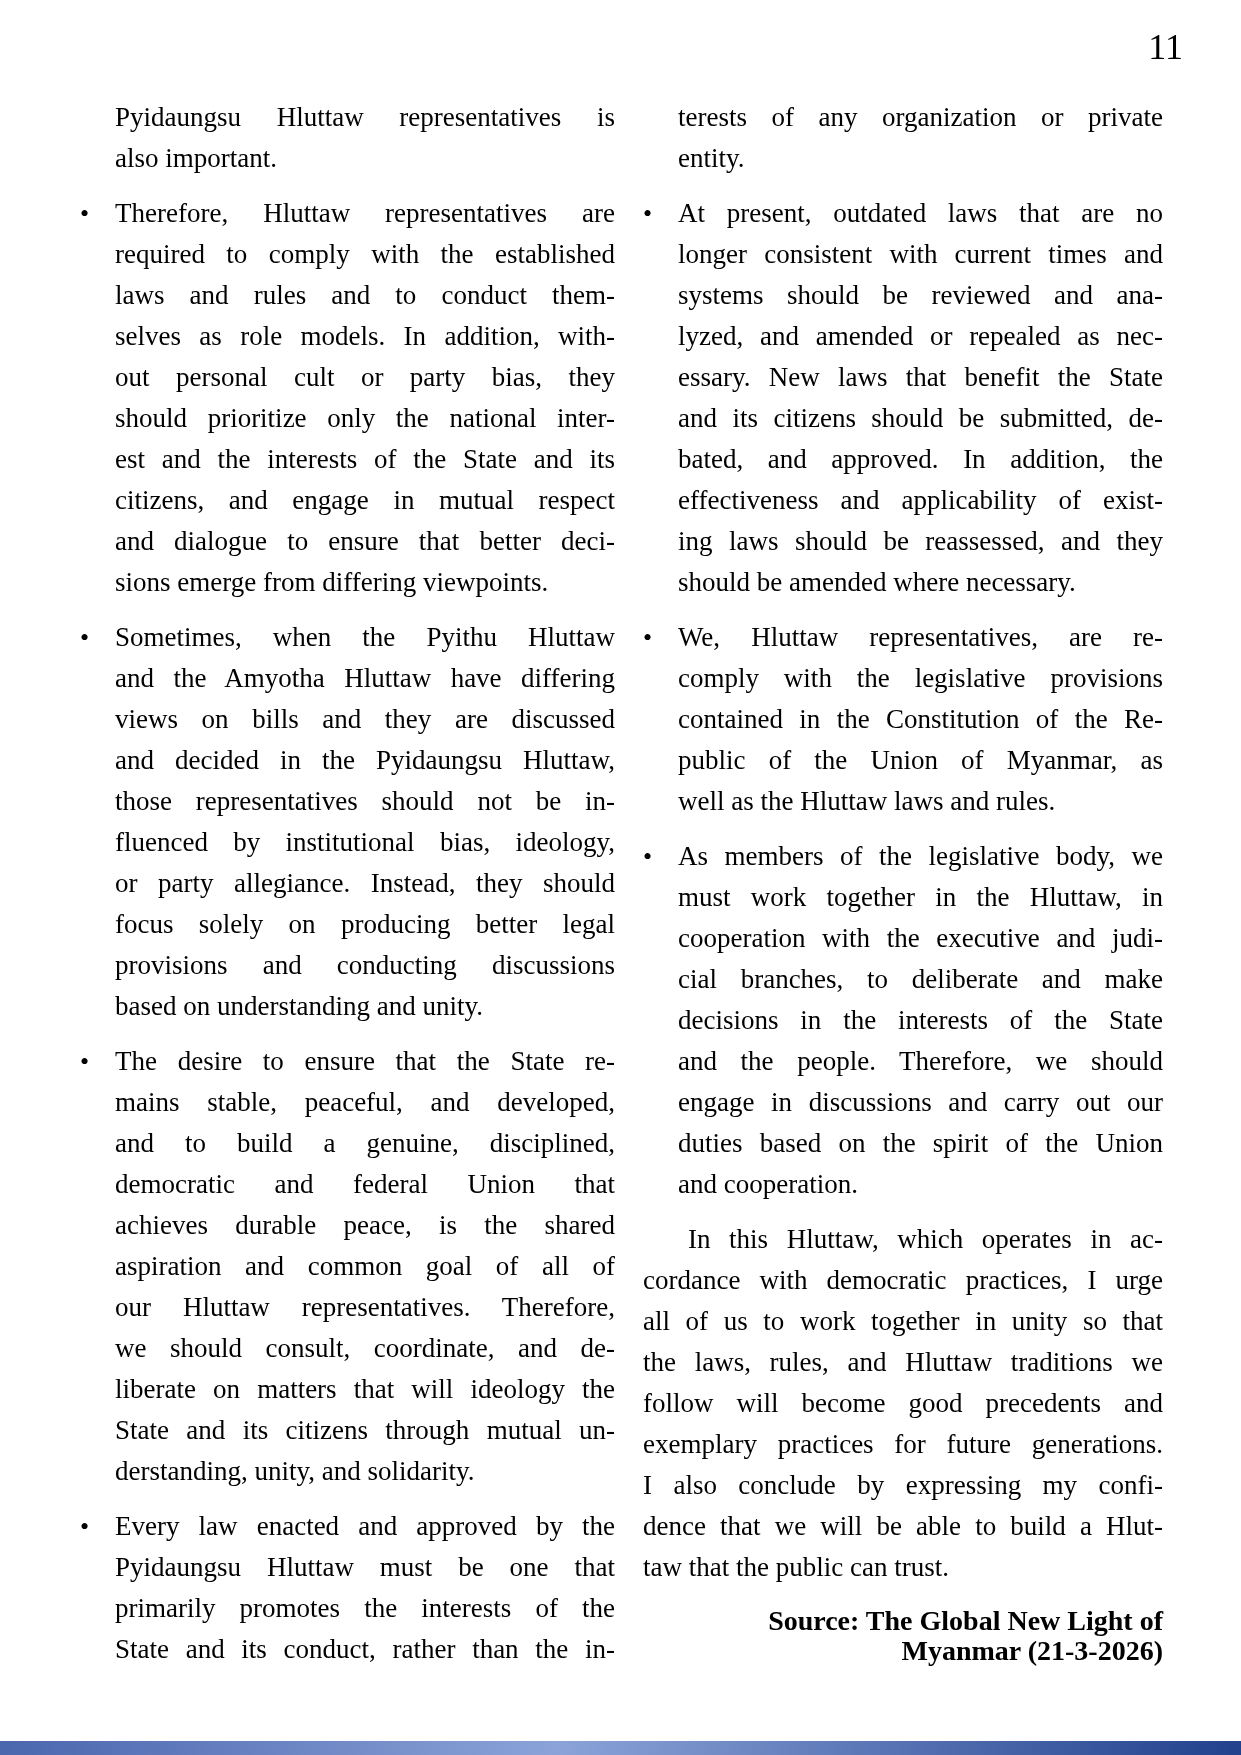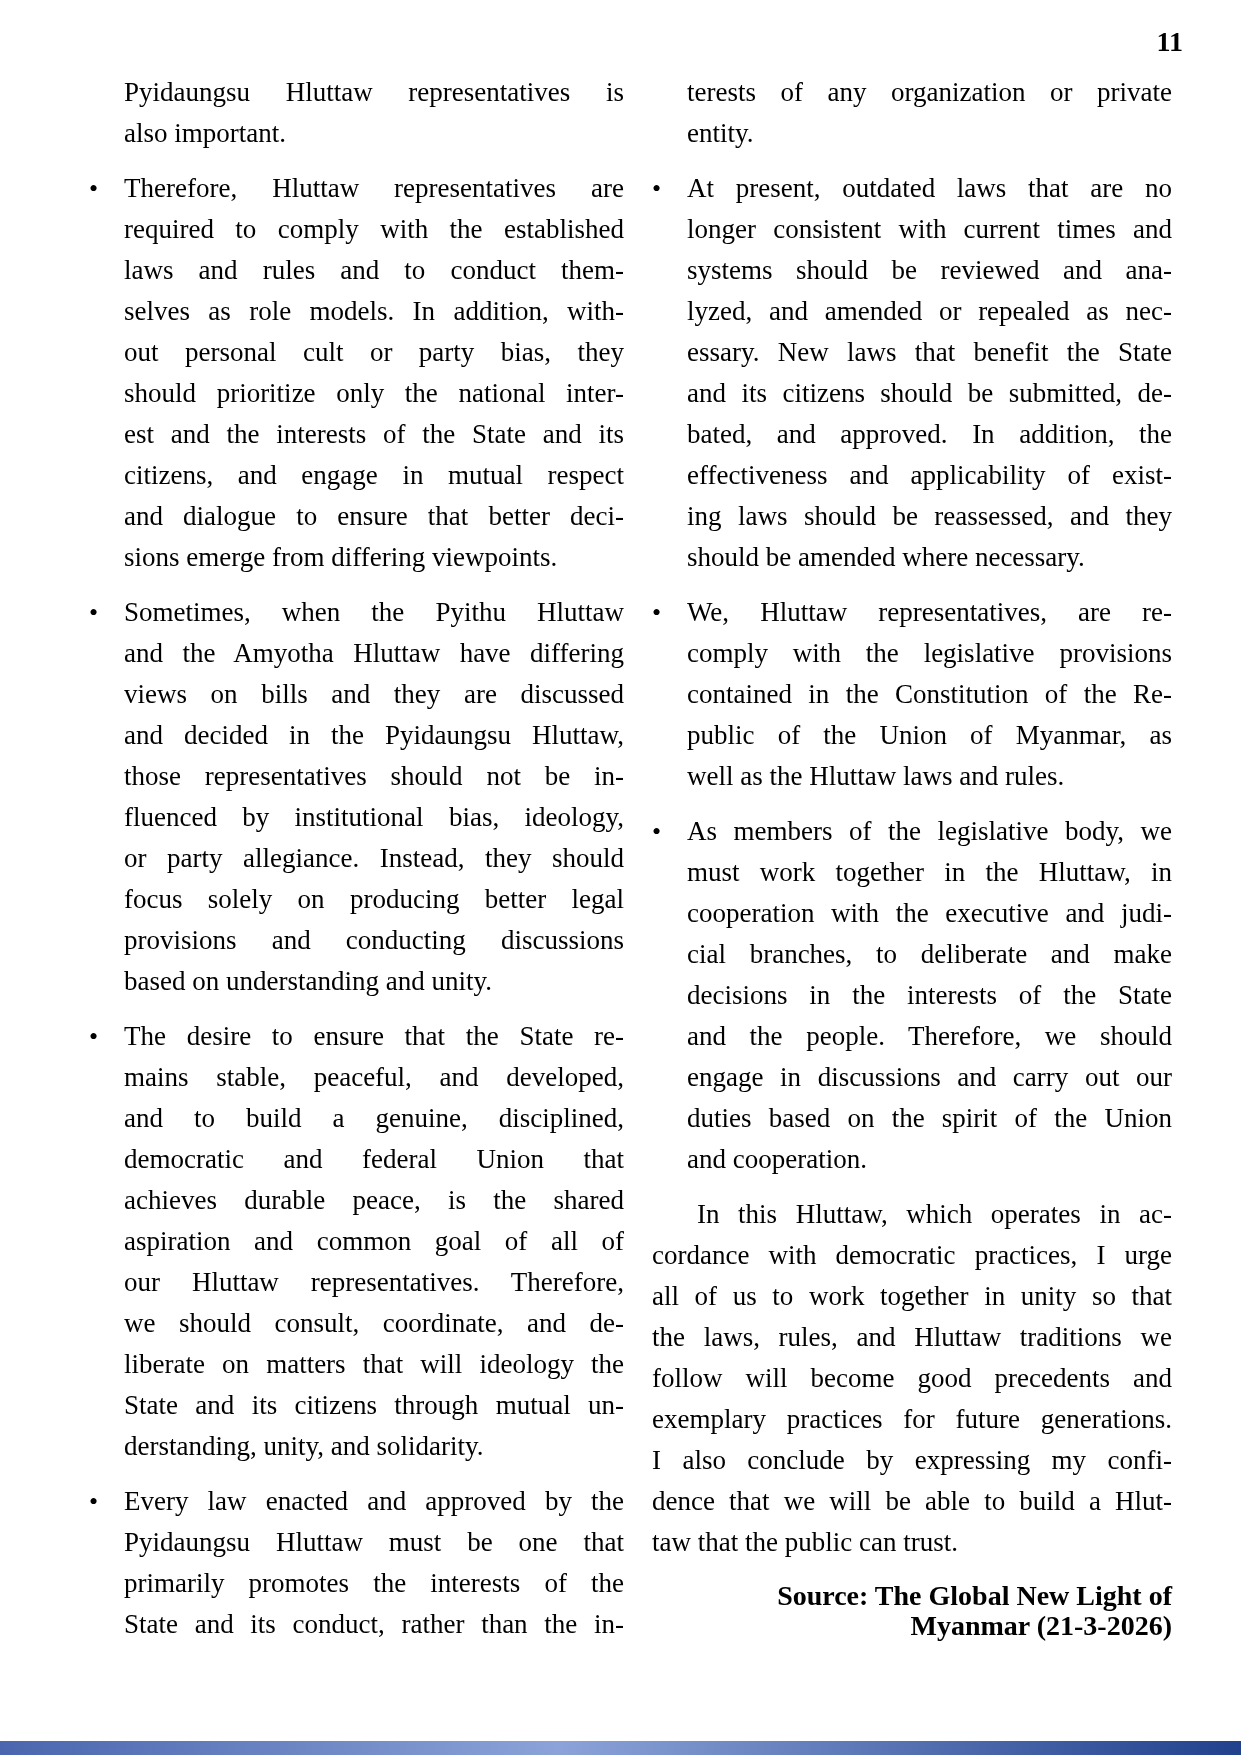--- a/index.html
+++ b/index.html
@@ -6,23 +6,23 @@
   .page{
     position:relative;
     width:1241px;height:1755px;
     background:#ffffff;
     font-family:"Liberation Serif", serif;
     color:#000000;
     overflow:hidden;
   }
   .pageno{
     position:absolute;top:26px;right:58px;
-    font-size:28px;font-weight:bold;
+    font-size:36px;font-weight:normal;
   }
-  .col{position:absolute;top:72px;margin-left:9px;}
+  .col{position:absolute;top:97px;}
   .col-left{left:80px;width:535px;}
   .col-right{left:643px;width:520px;}
   .item{position:relative;margin-bottom:14px;}
   .item.bullet{padding-left:35px;}
   .item.hang{margin-left:35px;}
   .marker{
     position:absolute;left:0;top:0;
     font-size:26px;line-height:41px;
   }
   .line{

